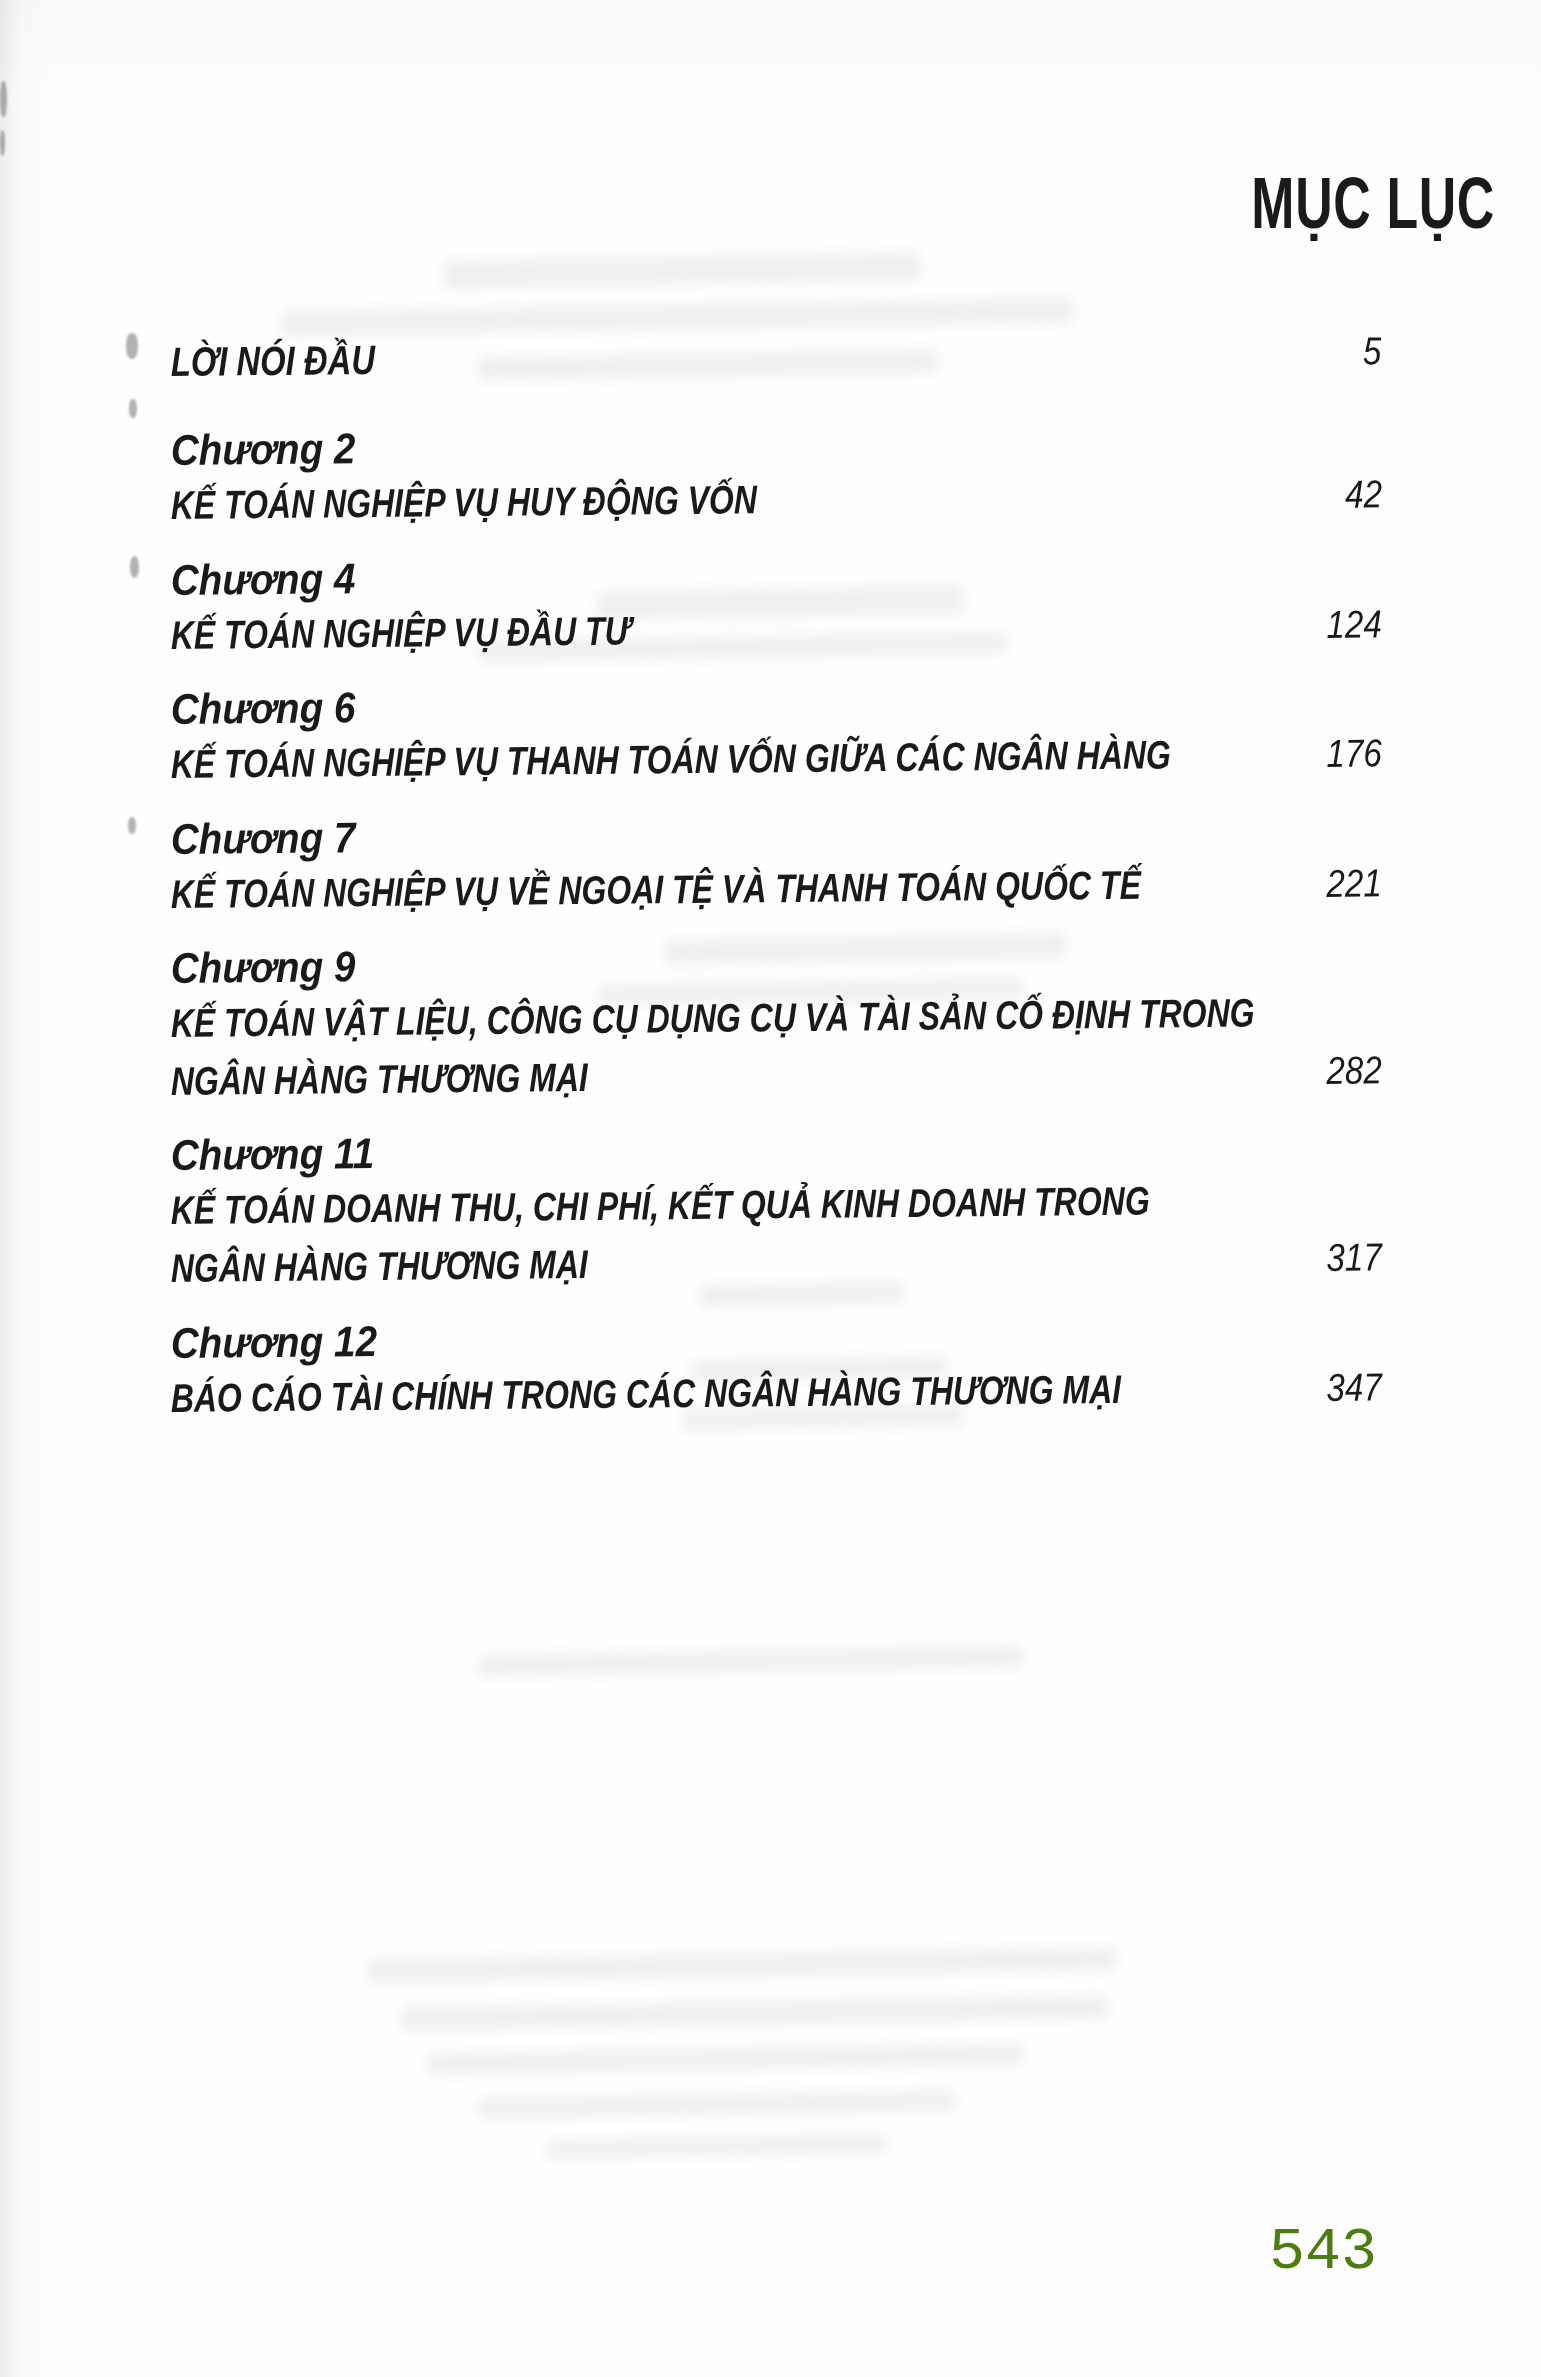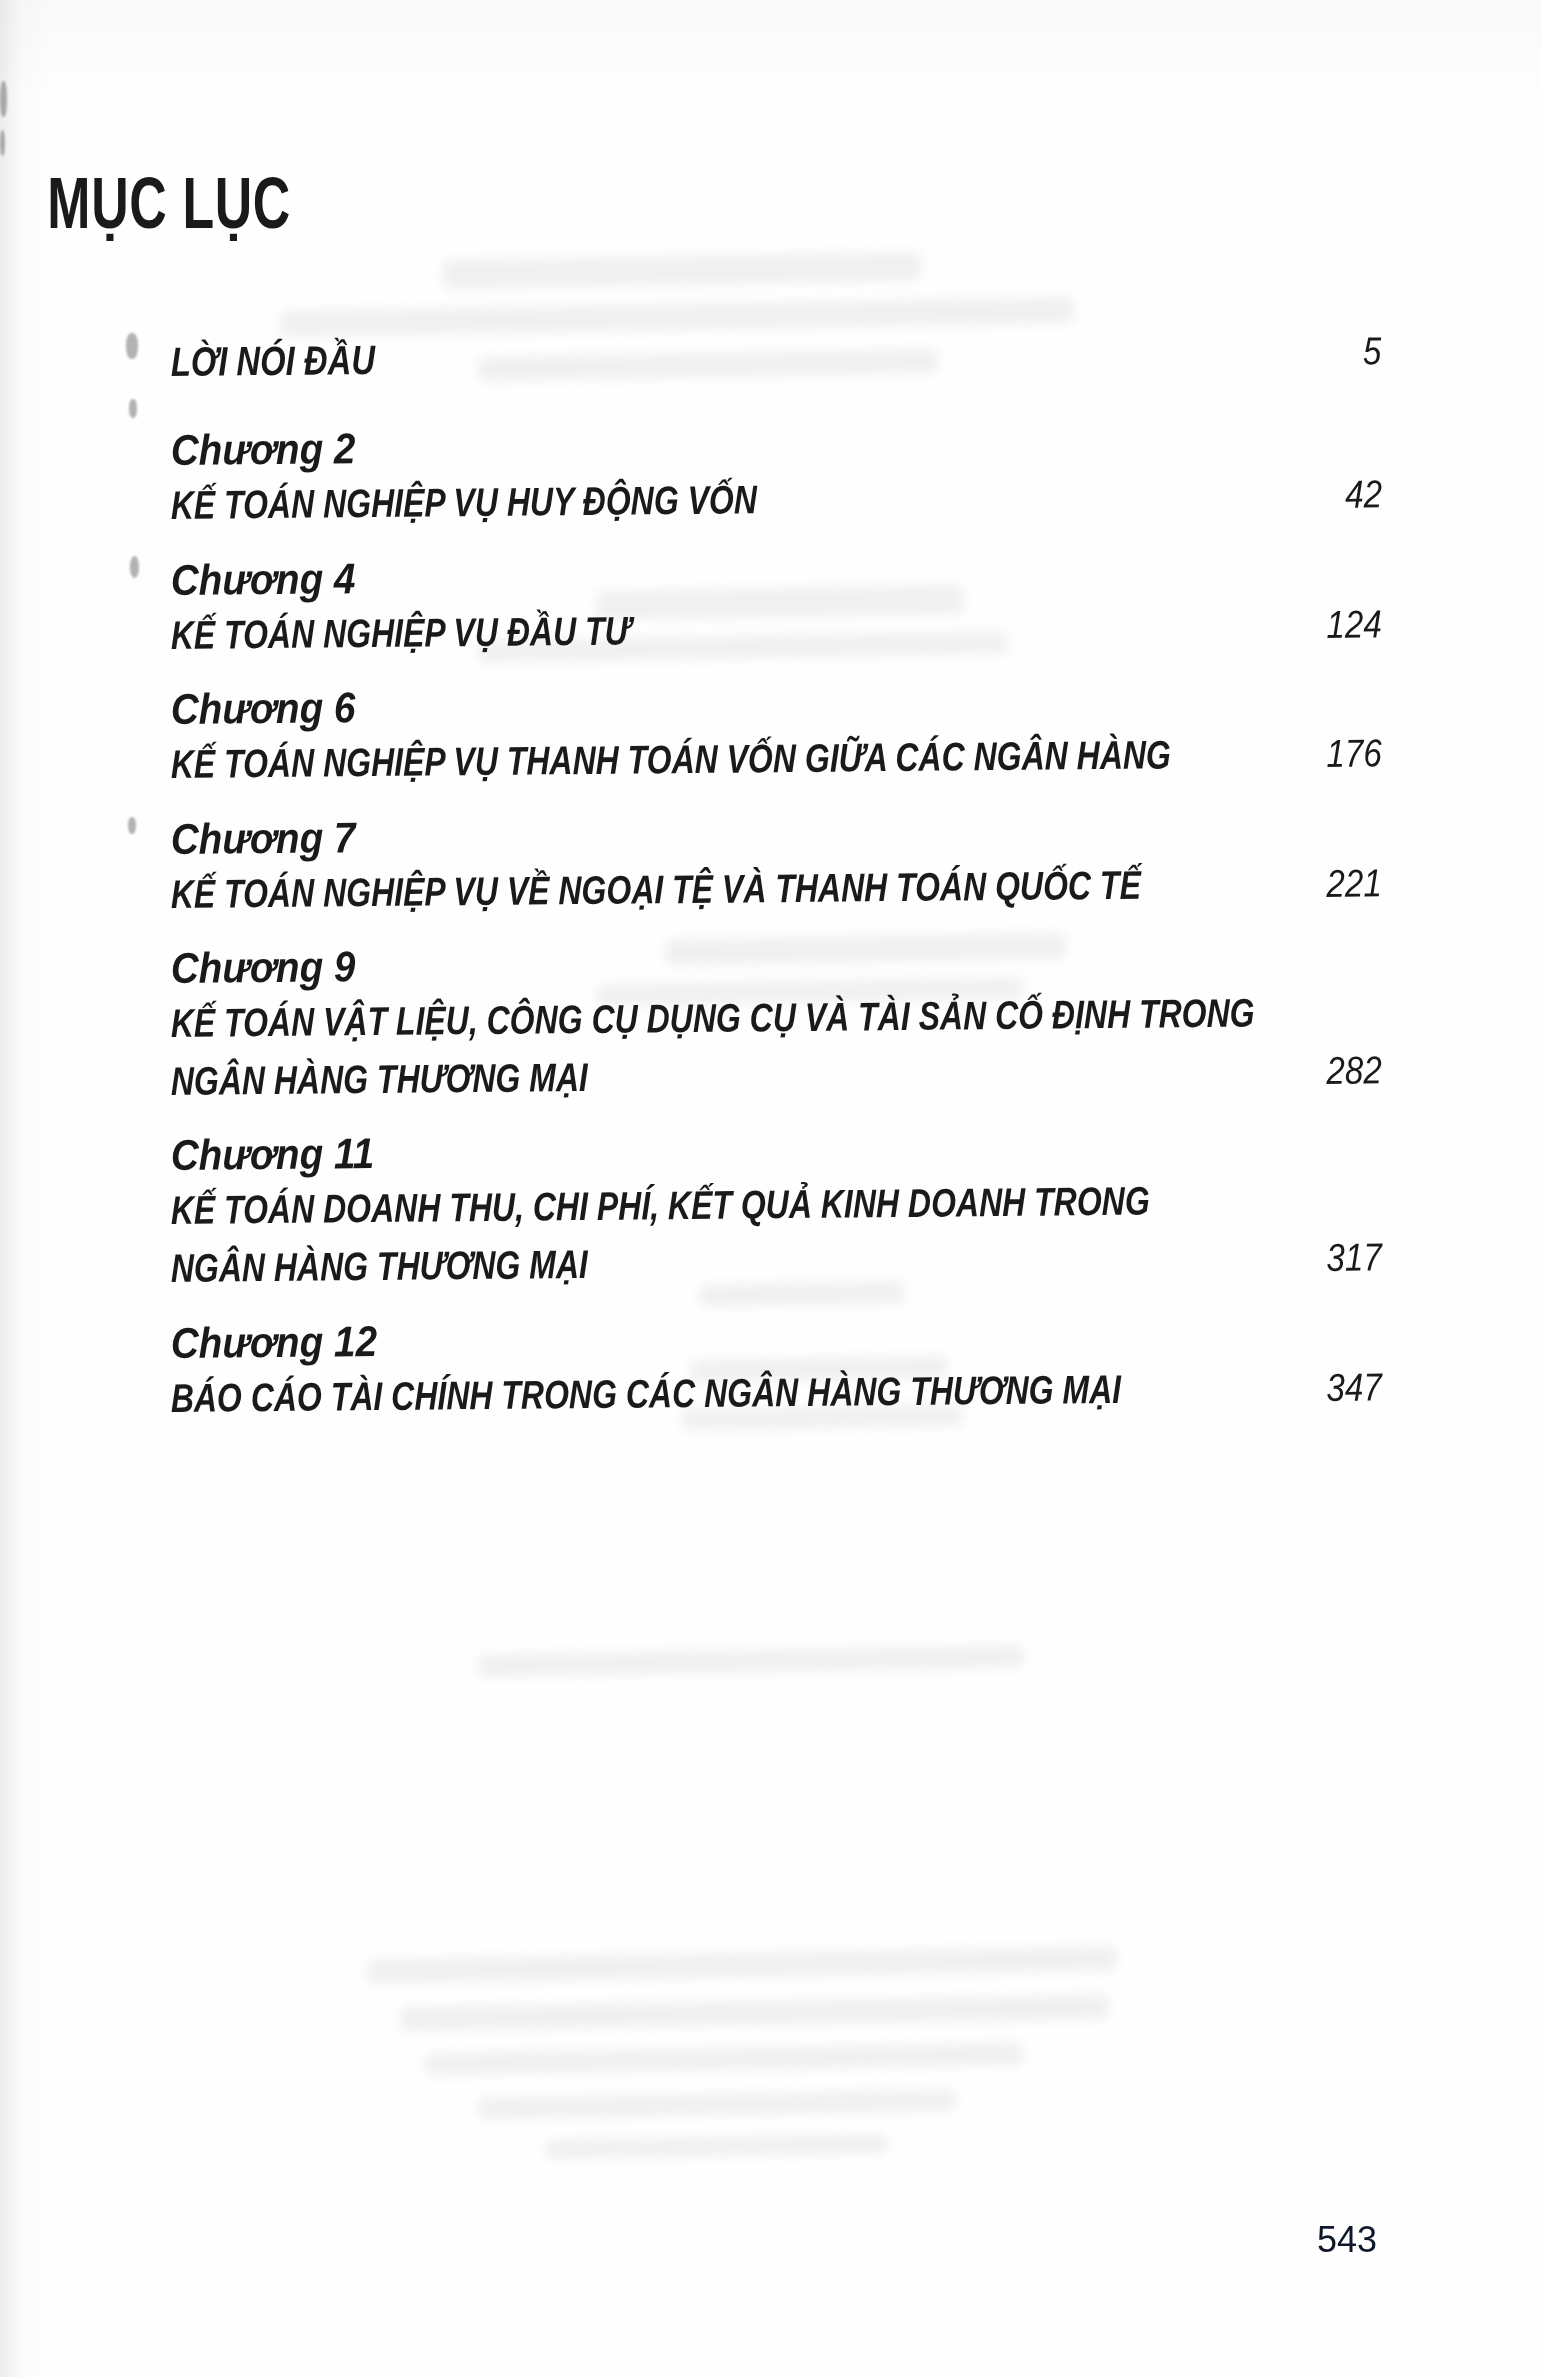--- a/index.html
+++ b/index.html
@@ -15,21 +15,21 @@
   
   .page::before{
     content:"";position:absolute;inset:0;
     background:
       linear-gradient(90deg, rgba(0,0,0,0.07), rgba(0,0,0,0.015) 19px, rgba(0,0,0,0) 51px),
       linear-gradient(180deg, rgba(0,0,0,0.02), rgba(0,0,0,0) 102px);
     pointer-events:none;
   }
   .doc-title{
     position:absolute;top:167px;left:0;right:0;
-    text-align:left;
+    text-align:right;
     font-size:72px;font-weight:bold;
     letter-spacing:0.9px;
     line-height:1;
     white-space:nowrap;
   }
   .doc-title .cond{display:inline-block;transform:scaleX(0.72);transform-origin:50% 50%;}
   .toc{
     position:absolute;left:171px;top:338px;width:1211px;
   }
   .line{
@@ -45,23 +45,23 @@
   .t-row .cond{display:inline-block;transform:scaleX(0.8);transform-origin:0 50%;}
   .pagenum{
     position:absolute;right:0;top:0;
     font-size:39px;font-weight:normal;font-style:italic;
     transform:scaleX(0.85);transform-origin:100% 50%;
   }
   .preface{font-size:41px;font-weight:bold;font-style:italic;margin-bottom:39px;}
   .preface .cond{display:inline-block;transform:scaleX(0.8);transform-origin:0 50%;}
   .footer-num{
     position:absolute;top:2222px;right:165px;
-    font-family:Liberation Sans, sans-serif;
-    font-size:36px;line-height:1;
-    color:#0f172a;
+    font-family:Liberation Mono, monospace;
+    font-size:60px;line-height:1;
+    color:#4d7c0f;
   }
   
   .ghost{
     position:absolute;
     background:#8f8f8f;
     opacity:0.12;
     filter:blur(5.1px);
     border-radius:6.8px;
     transform:rotate(-1deg);
     pointer-events:none;

